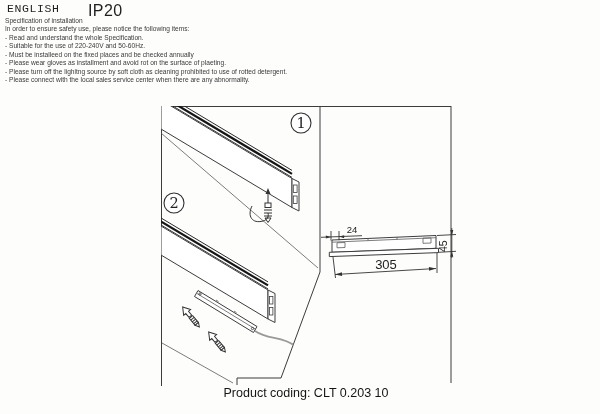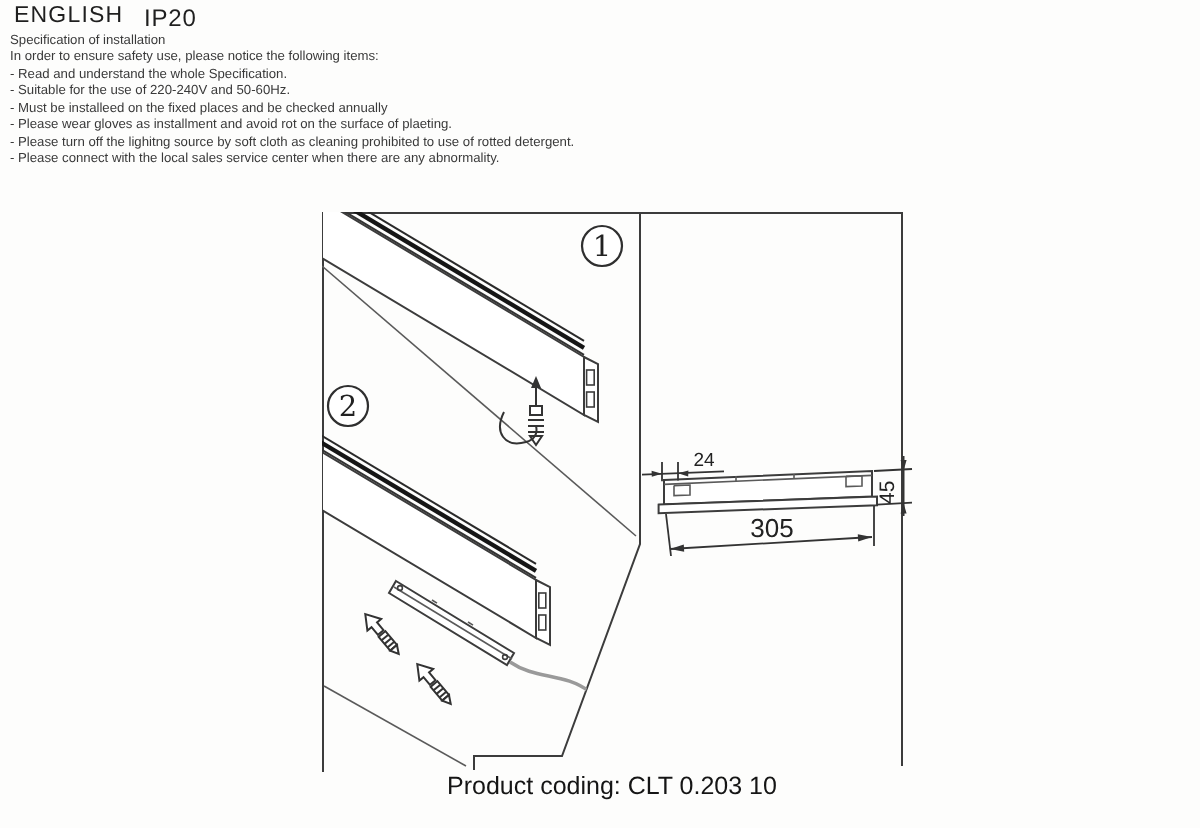--- a/index.html
+++ b/index.html
@@ -3,22 +3,22 @@
 <meta charset="utf-8">
 <style>
   html,body{margin:0;padding:0;}
   body{
     width:600px;height:414px;position:relative;overflow:hidden;
     background:#fdfdfc;
     font-family:"Liberation Sans",sans-serif;
     color:#2a2a2a;
   }
   .hdr{position:absolute;top:2px;left:0;width:600px;height:14px;}
-  .hdr .lang{position:absolute;left:7px;top:0;font-size:11.5px;letter-spacing:.6px;color:#1f1f1f;}
-  .hdr .ip{position:absolute;left:72px;top:0;font-size:12px;letter-spacing:.4px;color:#1f1f1f;}
+  .hdr .lang{position:absolute;left:7px;top:0;font-size:11.5px;letter-spacing:.6px;color:#1f1f1f;font-family:Liberation Mono, monospace;}
+  .hdr .ip{position:absolute;left:88px;top:0;font-size:16px;letter-spacing:.4px;color:#1f1f1f;}
   .spec{position:absolute;top:16.5px;left:5px;width:360px;font-size:6.6px;line-height:8.55px;color:#3a3a3a;}
   .spec div{white-space:nowrap;}
   svg.diagram{position:absolute;left:0;top:0;}
   .lineart{stroke:#3c3c3c;fill:none;stroke-width:1;}
   .thin{stroke:#5a5a5a;stroke-width:.8;fill:none;}
   .whitefill{fill:#ffffff;stroke:#3c3c3c;stroke-width:1;}
   .dimtxt{font-family:"Liberation Sans",sans-serif;fill:#222;}
   .badge{font-family:"DejaVu Serif",serif;fill:#222;}
 </style>
 </head>

